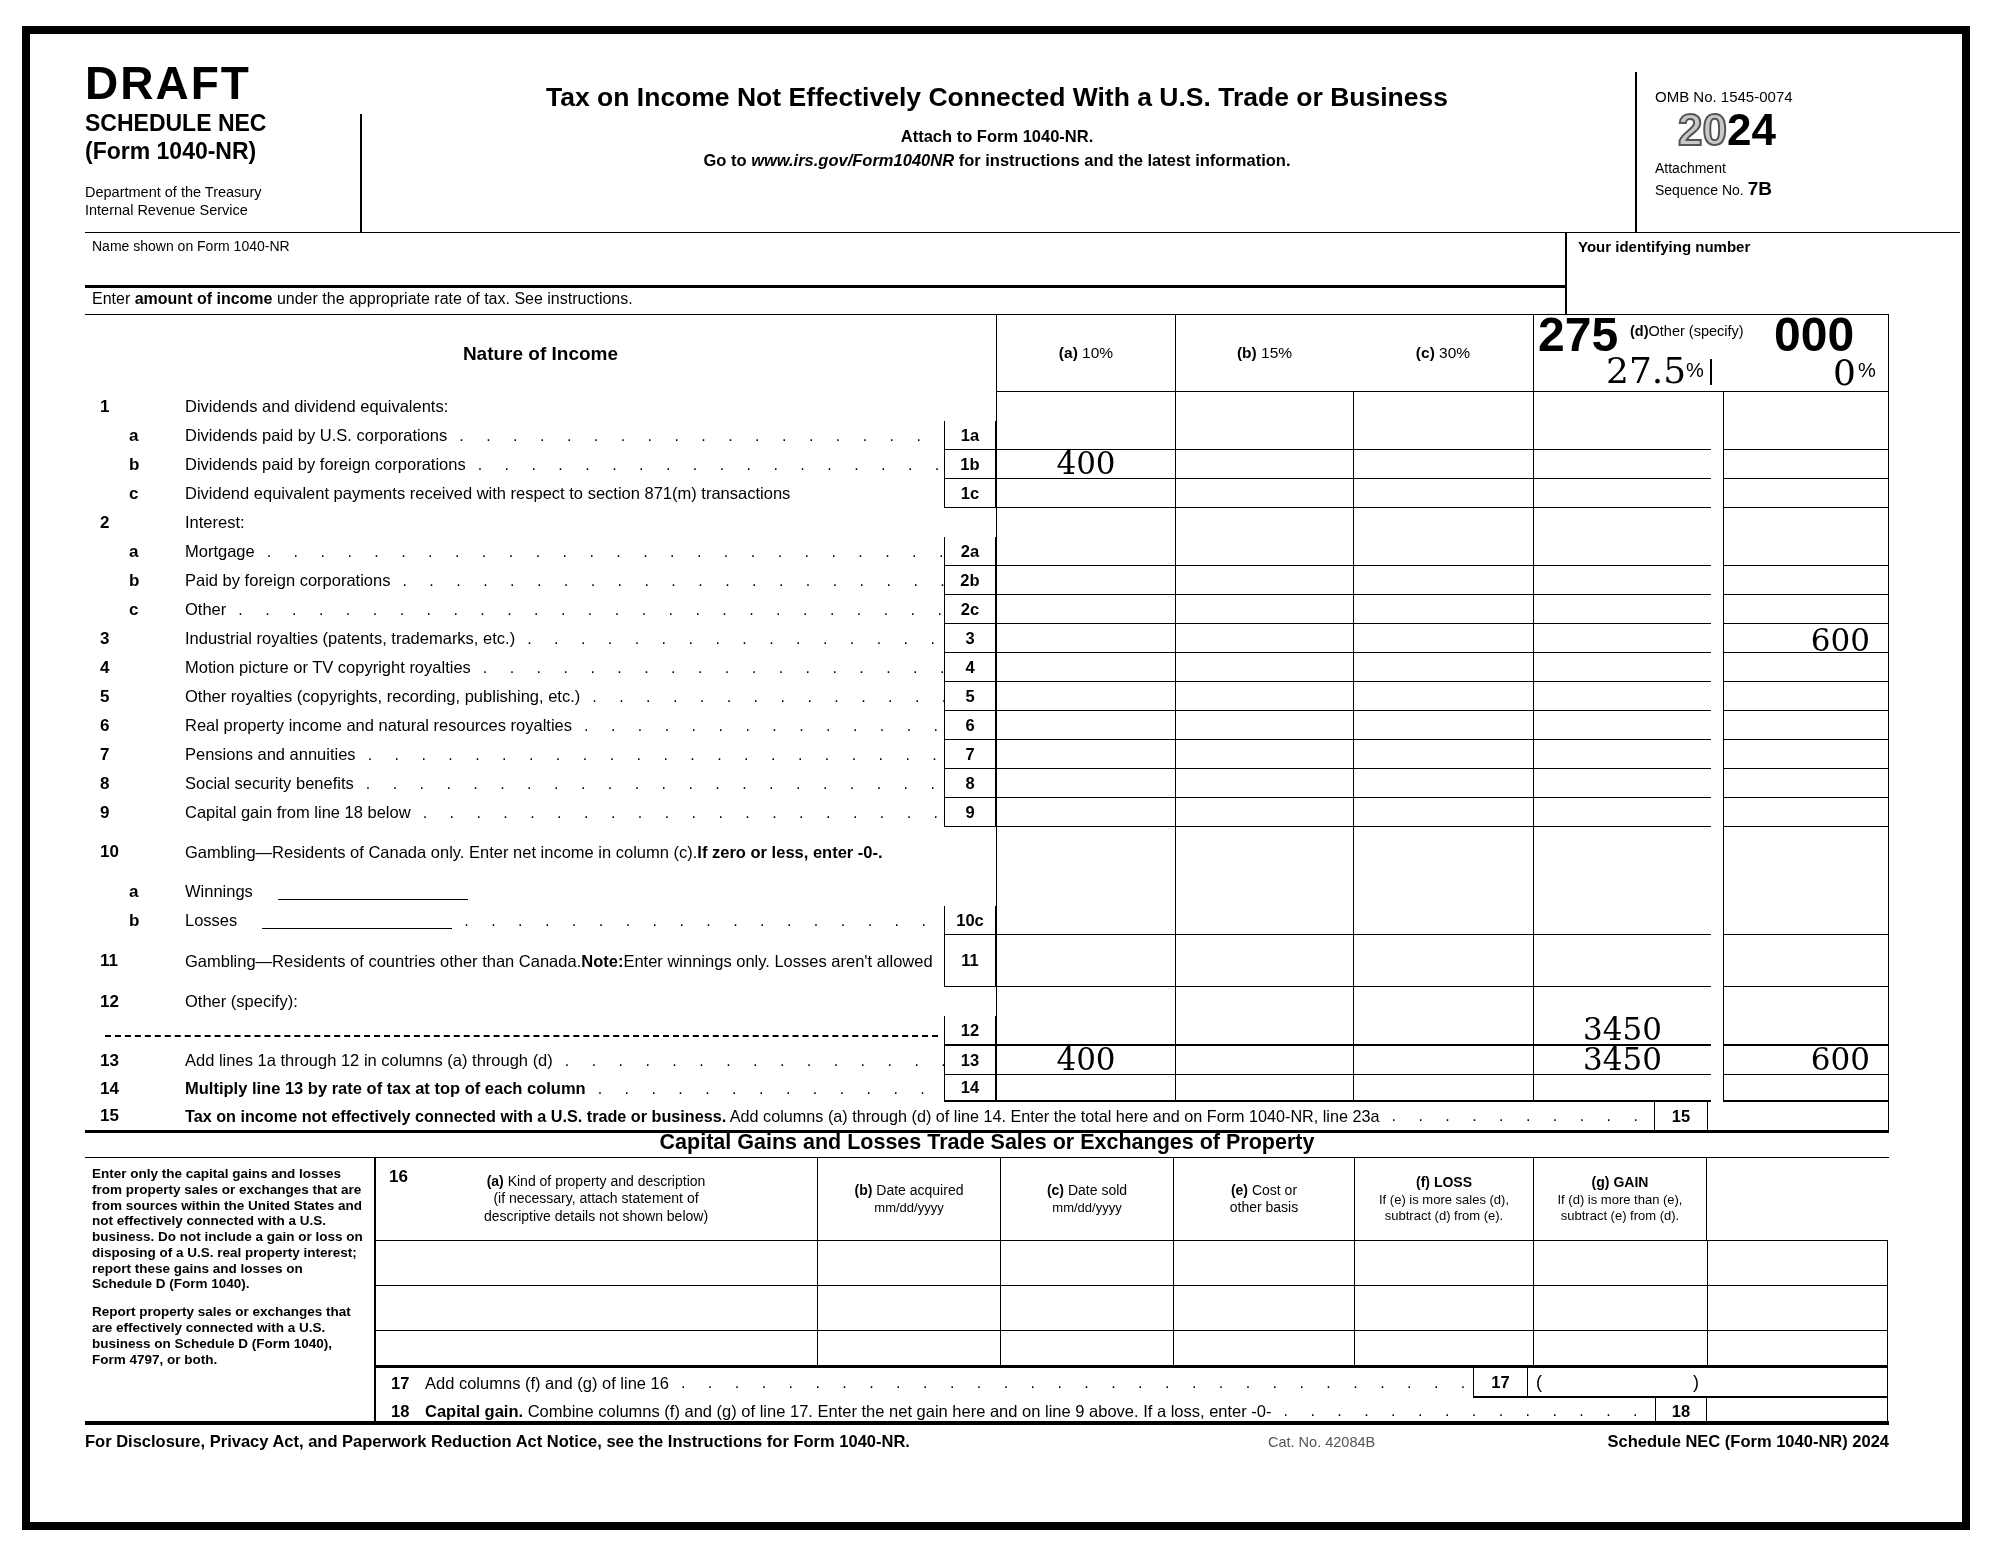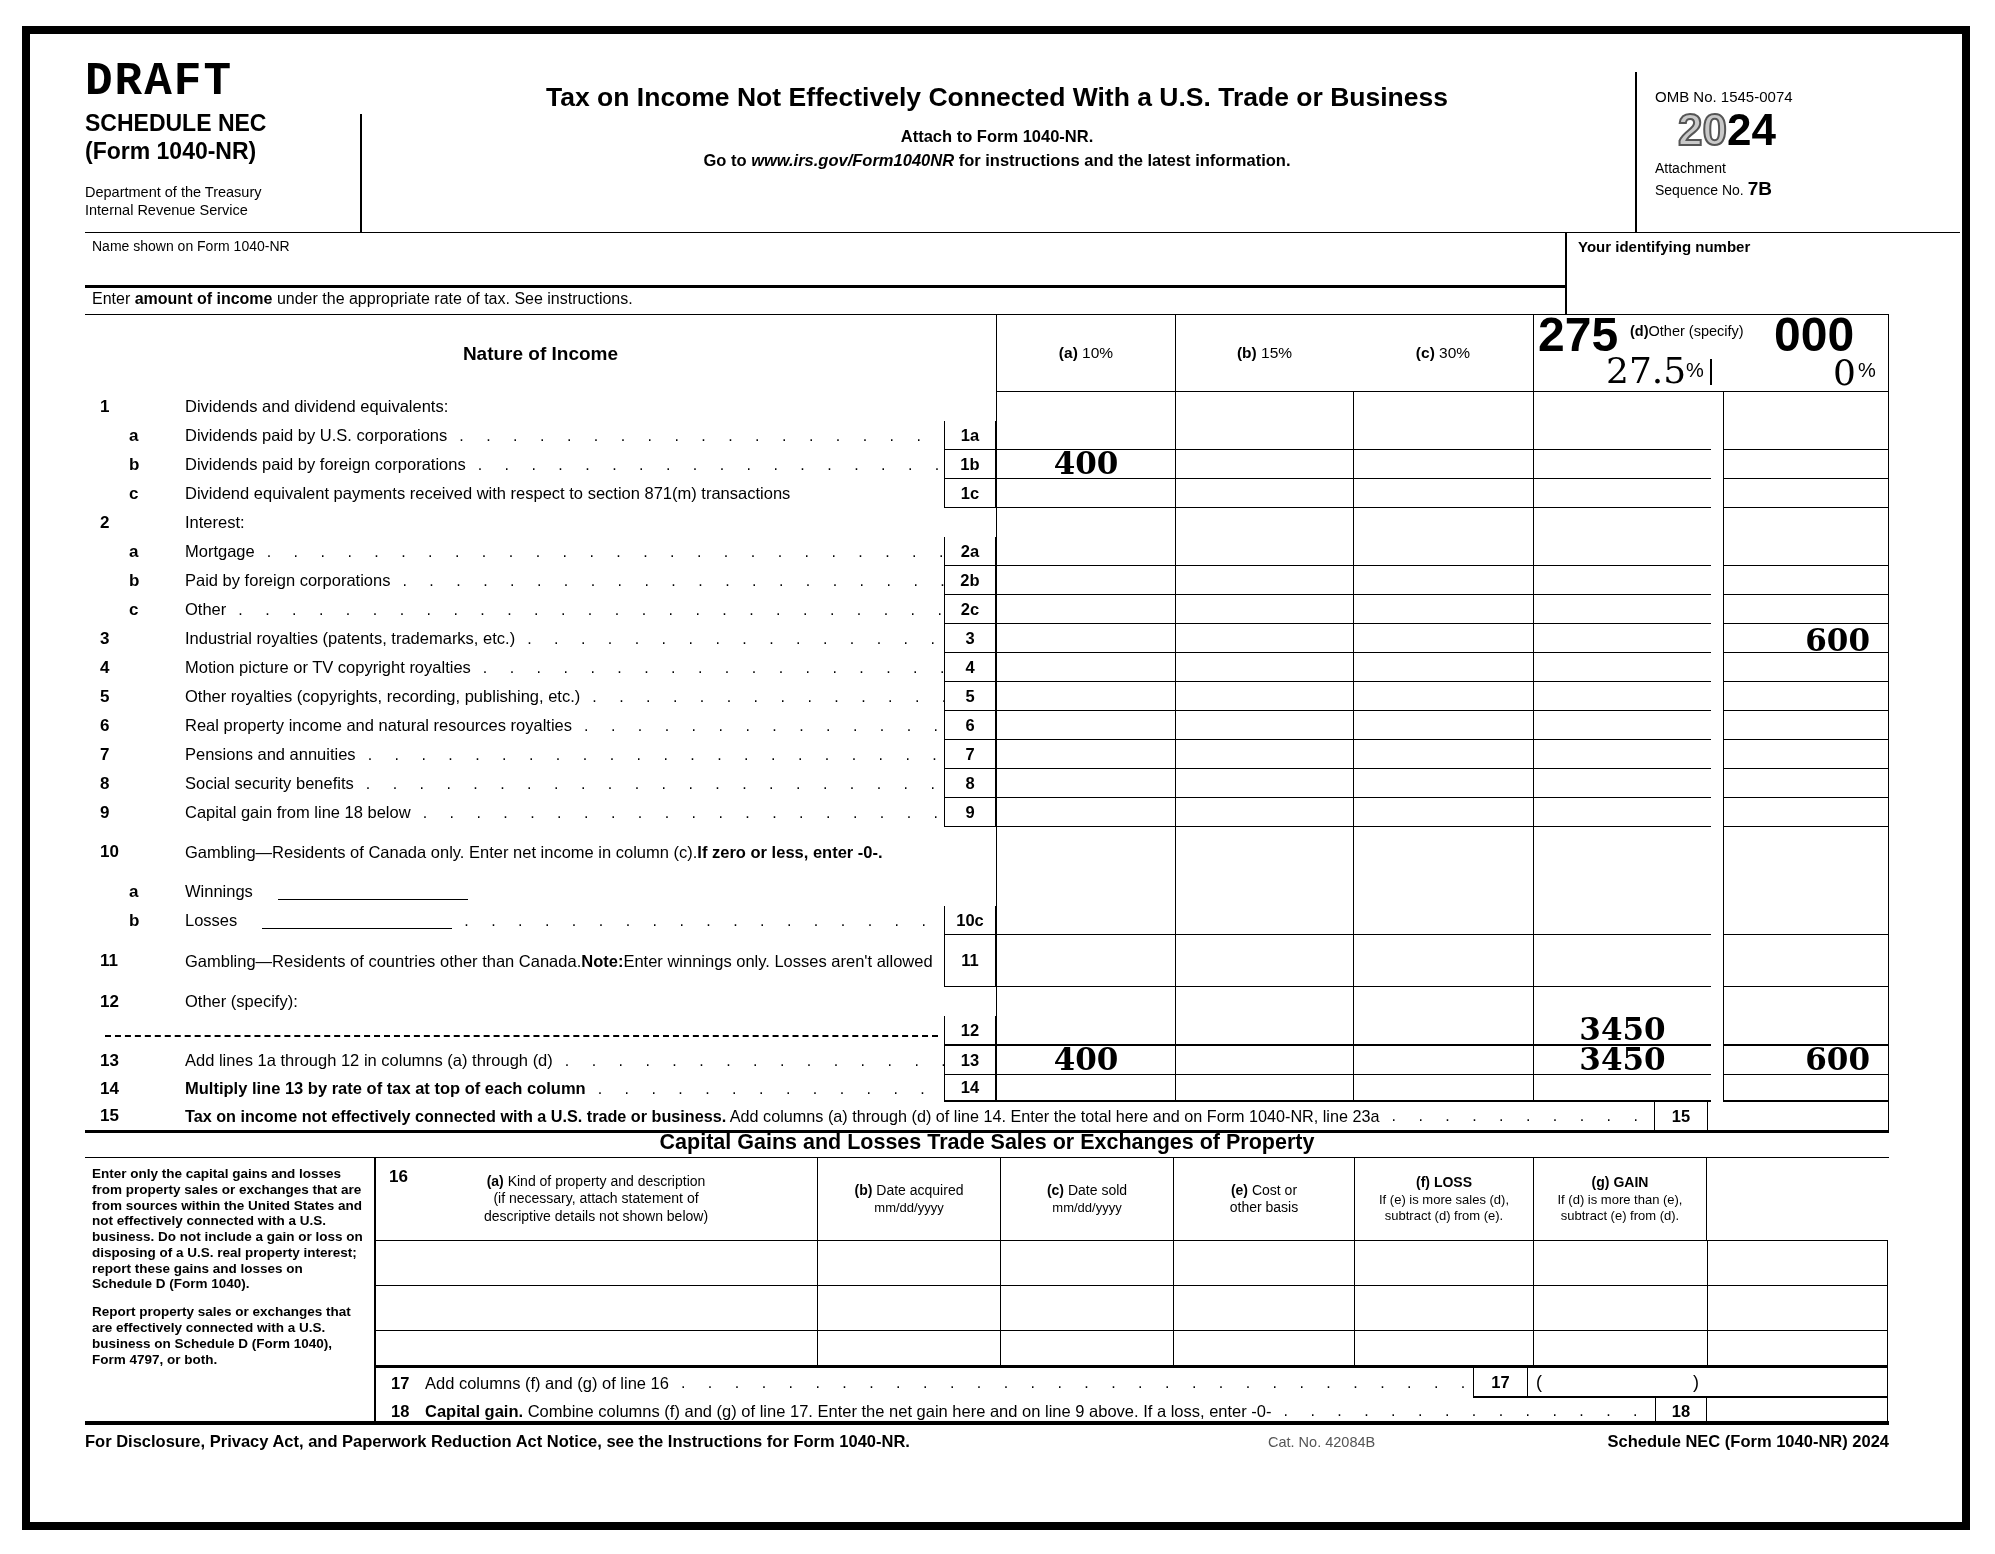--- a/index.html
+++ b/index.html
@@ -5,21 +5,21 @@
   html,body{margin:0;padding:0;background:#fff;}
   .page{position:relative;width:1995px;height:1554px;background:#fff;color:#000;
         font-family:"Liberation Sans",sans-serif;overflow:hidden;}
   .frame{position:absolute;left:22px;top:26px;width:1948px;height:1504px;
          border:8px solid #000;box-sizing:border-box;}
   .abs{position:absolute;}
   .b{font-weight:bold;}
   .line{position:absolute;background:#000;}
 
   
-  .draft{left:85px;top:56px;font-size:46px;font-weight:bold;letter-spacing:2px;font-family:Liberation Mono, monospace;}
+  .draft{left:85px;top:56px;font-size:46px;font-weight:bold;letter-spacing:2px;}
   .sched{left:85px;top:110px;font-size:23px;font-weight:bold;}
   .formnr{left:85px;top:138px;font-size:23px;font-weight:bold;}
   .dept{left:85px;top:184px;font-size:14.5px;}
   .agency{left:85px;top:202px;font-size:14.5px;}
   .titlebox{left:366px;top:82px;width:1262px;text-align:center;}
   .maintitle{font-size:26.5px;font-weight:bold;}
   .attach{left:366px;top:127px;width:1262px;text-align:center;font-size:16.5px;font-weight:bold;}
   .goto{left:366px;top:151px;width:1262px;text-align:center;font-size:16.5px;font-weight:bold;}
   .goto .url{font-style:italic;}
   .omb{left:1655px;top:88px;font-size:15px;}
@@ -58,21 +58,21 @@
   .dashline{flex:1;border-bottom:2px dashed #000;margin:0 6px 9px 20px;align-self:flex-end;}
   .two{display:flex;flex-direction:row;flex:1;overflow:hidden;line-height:1.35;}
   .two .row2{display:flex;align-items:baseline;}
   .nb{border-left:1.5px solid #000;border-right:1.5px solid #000;font-weight:bold;font-size:16.5px;
       display:flex;align-items:center;justify-content:center;}
   .nb.none{border-left:none;border-right:none;}
   .ac{border-left:1px solid #000;display:flex;align-items:center;justify-content:center;position:relative;overflow:visible;}
   .ac.end{border-right:1.5px solid #000;margin-left:12px;}
   .bb>div:not(.lblc){border-bottom:1px solid #000;}
   .bb2>div:not(.lblc){border-bottom:2.5px solid #000;}
-  .hw{font-family:"DejaVu Serif",serif;font-weight:bold;font-size:31px;line-height:.9;}
+  .hw{font-family:"DejaVu Serif",serif;font-weight:normal;font-size:31px;line-height:.9;}
   .hw.rgt{position:absolute;right:18px;bottom:-3px;}
   .r15{display:flex;height:28px;align-items:center;border-bottom:3px solid #000;}
   .r15 .box15{flex:0 0 54px;height:100%;border-left:1.5px solid #000;border-right:1.5px solid #000;
       display:flex;align-items:center;justify-content:center;font-weight:bold;font-size:16.5px;box-sizing:border-box;}
   .r15 .endc{flex:0 0 181px;height:100%;border-right:1.5px solid #000;box-sizing:border-box;}
   .r15 .t15{font-size:16.2px;white-space:nowrap;}
 
   
   .cgtitle{left:85px;top:1130px;width:1804px;height:28px;text-align:center;font-size:21.5px;
            font-weight:bold;border-bottom:1.5px solid #000;box-sizing:border-box;}

